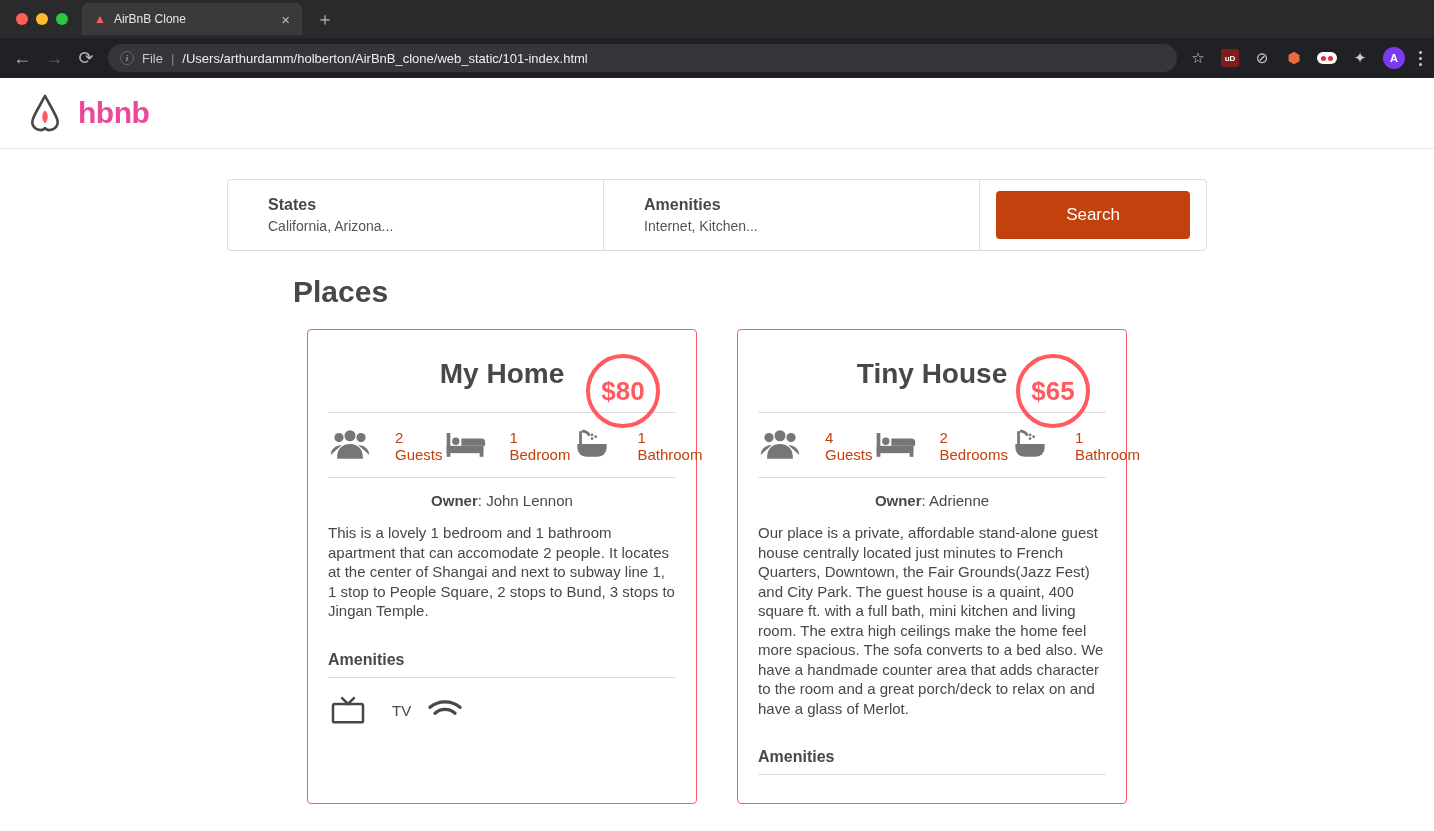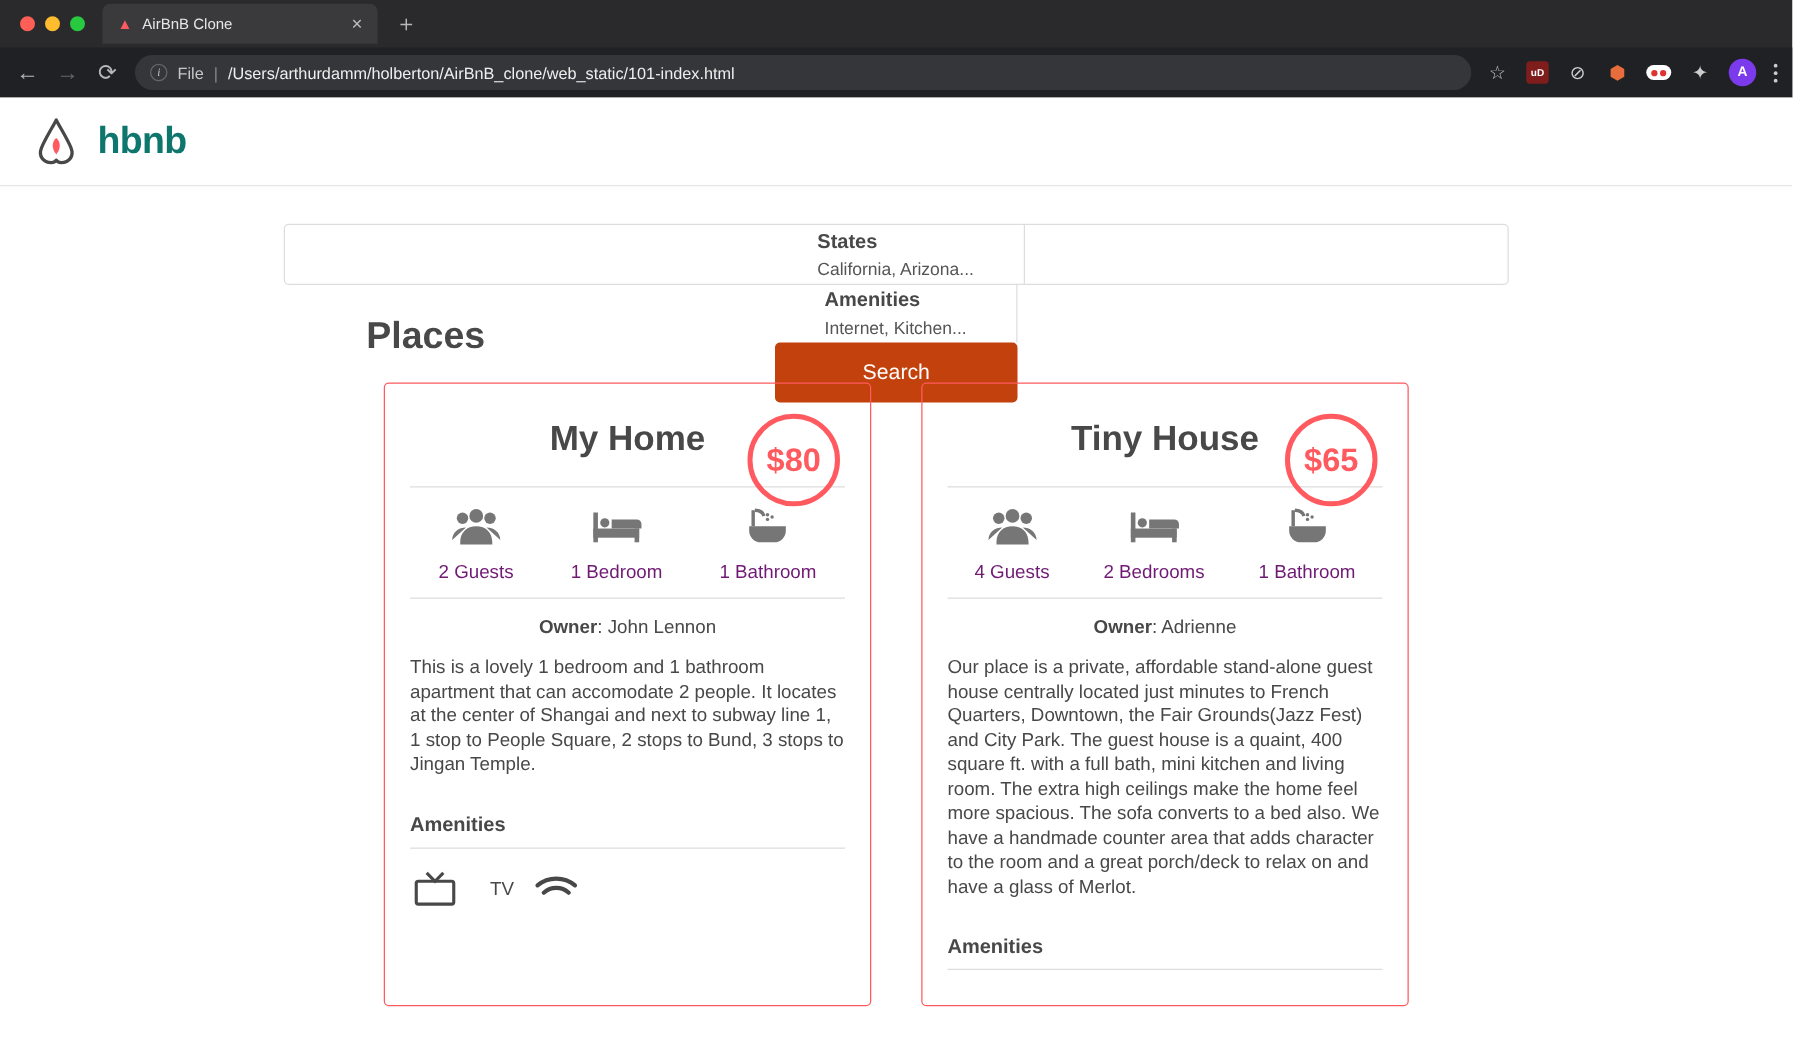--- a/index.html
+++ b/index.html
@@ -33,41 +33,41 @@
     .ext-eyes span{width:5px;height:5px;border-radius:50%;background:#d33;}
     .avatar { width:22px;height:22px;border-radius:50%;background:#7c3aed;color:#fff;display:flex;align-items:center;justify-content:center;font-size:11px;font-weight:600; }
     .menu-dots { display:flex; flex-direction:column; gap:3px; }
     .menu-dots span{width:3px;height:3px;border-radius:50%;background:#ccc;}
 
     
     .page { background: #fff; }
     header.topbar { display:flex; align-items:center; padding: 14px 24px; border-bottom: 1px solid #e6e6e6; }
     .logo-wrap { display:flex; align-items:center; gap:12px; }
     .logo-mark svg { width: 42px; height: 42px; display: block; }
-    .logo-text { font-size: 30px; font-weight: 700; color: #0f766e; letter-spacing: -0.5px; }
+    .logo-text { font-size: 30px; font-weight: 700; color: #ec4899; letter-spacing: -0.5px; }
 
     .container { max-width: 1000px; margin: 0 auto; padding: 0 10px; }
 
-    .filters { display:flex; border:1px solid #ddd; border-radius:4px; margin-top: 30px; height: 49px; align-items:center;flex-direction:column; }
+    .filters { display:flex; border:1px solid #ddd; border-radius:4px; margin-top: 30px; height: 72px; align-items:center; }
     .filter-col { flex:1; padding: 12px 40px; border-right: 1px solid #ddd; display:flex; flex-direction:column; justify-content:center; height:100%; }
     .filter-col:last-of-type { border-right:none; }
     .filter-title { font-weight: 700; color:#484848; font-size:16px; margin-bottom:4px; }
     .filter-sub { color:#555; font-size:14px; }
     .search-wrap { padding: 0 16px; }
     .search-btn { background:#c2410c; color:#fff; border:none; border-radius:4px; font-size:17px; padding: 14px 70px; cursor:pointer; }
 
     .places-title { font-size: 30px; font-weight: 800; color:#484848; margin: 24px 0 20px 66px; }
 
     .cards { display:flex; gap: 40px; justify-content:center; padding-bottom: 40px; }
     .card { width: 390px; border: 1px solid #ff5a5f; border-radius: 4px; padding: 20px 20px 28px; color:#484848; }
     .card-head { position:relative; display:flex; justify-content:center; text-align:center; padding: 8px 0 22px; border-bottom:1px solid #ddd; }
     .card-name { font-size: 28px; font-weight: 800; }
-    .price { position:absolute; right:4px; top:4px; width:74px; height:74px; border:4px solid #ff5a5f; border-radius:50%; display:flex; align-items:center; justify-content:center; font-size:26px; font-weight:700; color:#ff5a5f; }
+    .price { position:absolute; right:16px; top:4px; width:74px; height:74px; border:4px solid #ff5a5f; border-radius:50%; display:flex; align-items:center; justify-content:center; font-size:26px; font-weight:700; color:#ff5a5f; }
     .info-row { display:flex; justify-content:space-around; padding: 14px 0 12px; border-bottom:1px solid #ddd; }
-    .info-item { display:flex; flex-direction:column; align-items:center; gap:6px; color:#701a75; }
+    .info-item { display:flex; flex-direction:row; align-items:center; gap:23px; color:#c2410c; }
     .info-item .ic svg { width: 44px; height: 34px; }
     .info-item .lab { font-size: 15px; }
     .owner-line { margin-top: 14px; font-size: 15px; text-align: center; }
     .owner-line b { font-weight: 700; }
     .desc { margin-top: 14px; font-size: 15px; line-height: 1.3; }
     .amen-title { margin-top: 30px; font-weight:700; font-size:16px; border-bottom:1px solid #ddd; padding-bottom:8px; }
     .amen-list { margin-top: 14px; display:flex; flex-direction:row; gap: 14px; }
     .amen-item { display:flex; align-items:center; gap: 24px; font-size:15px; }
     .amen-item .aic svg { width:40px; height:34px; }
   </style>

